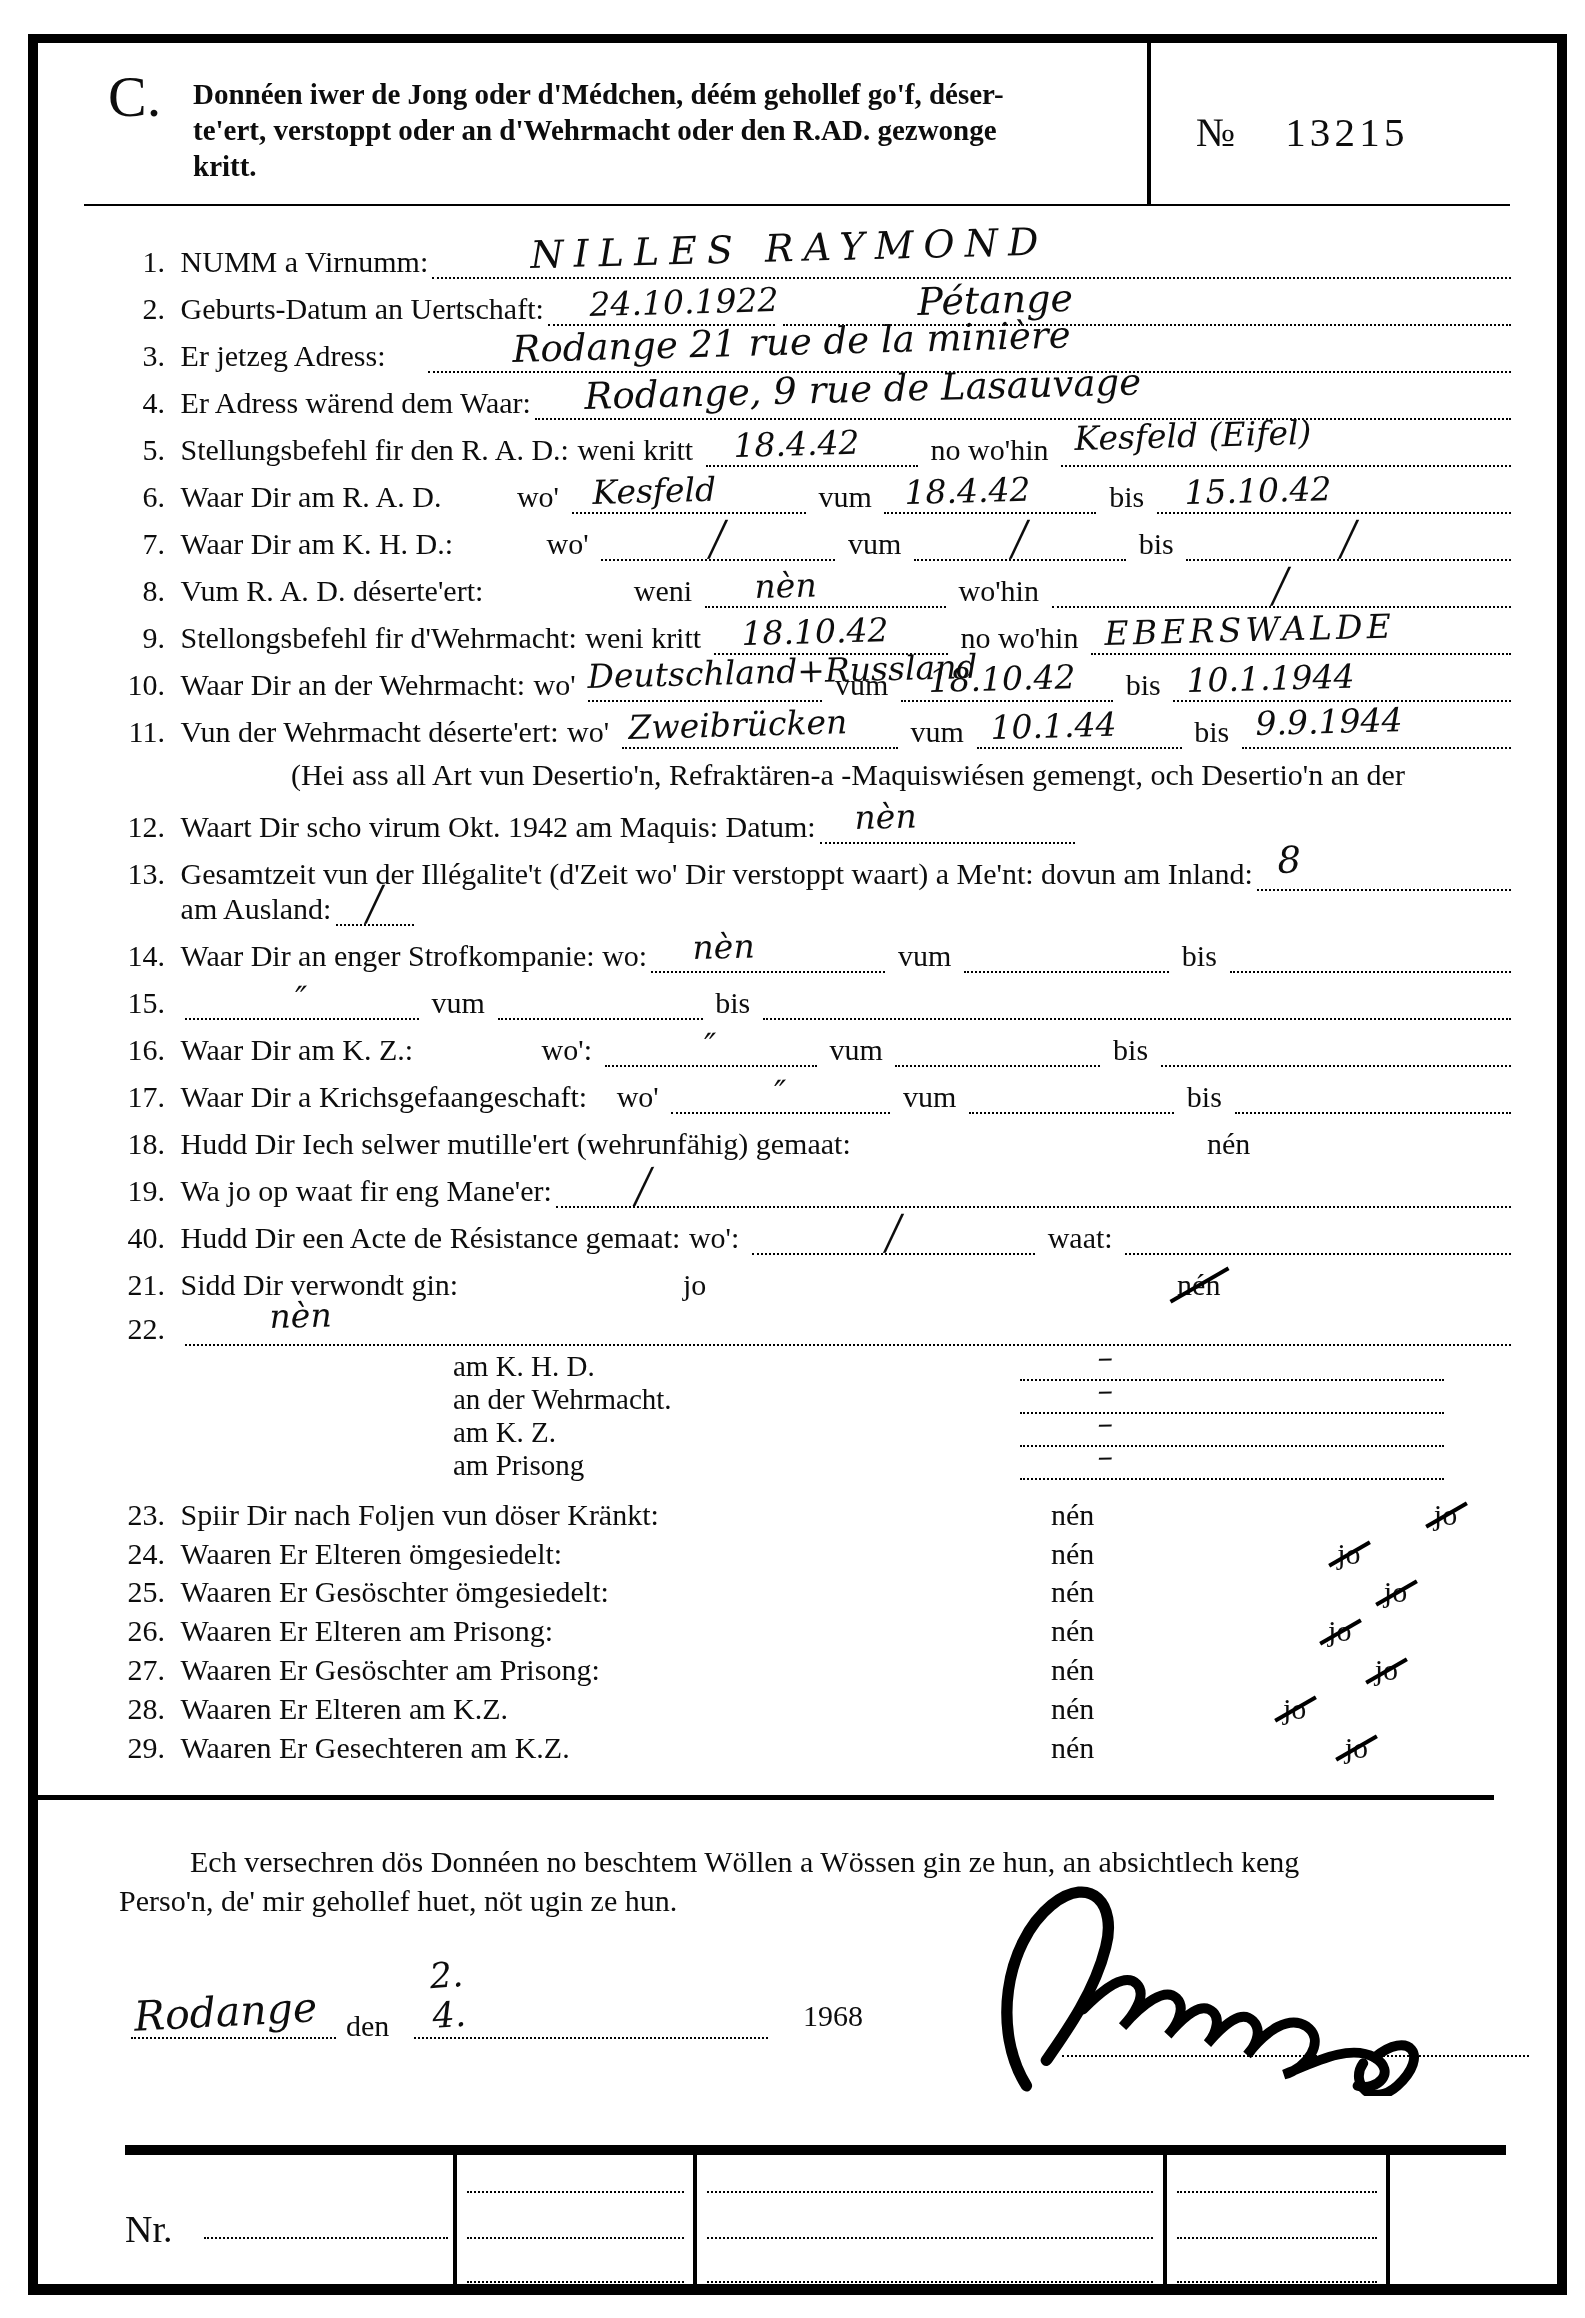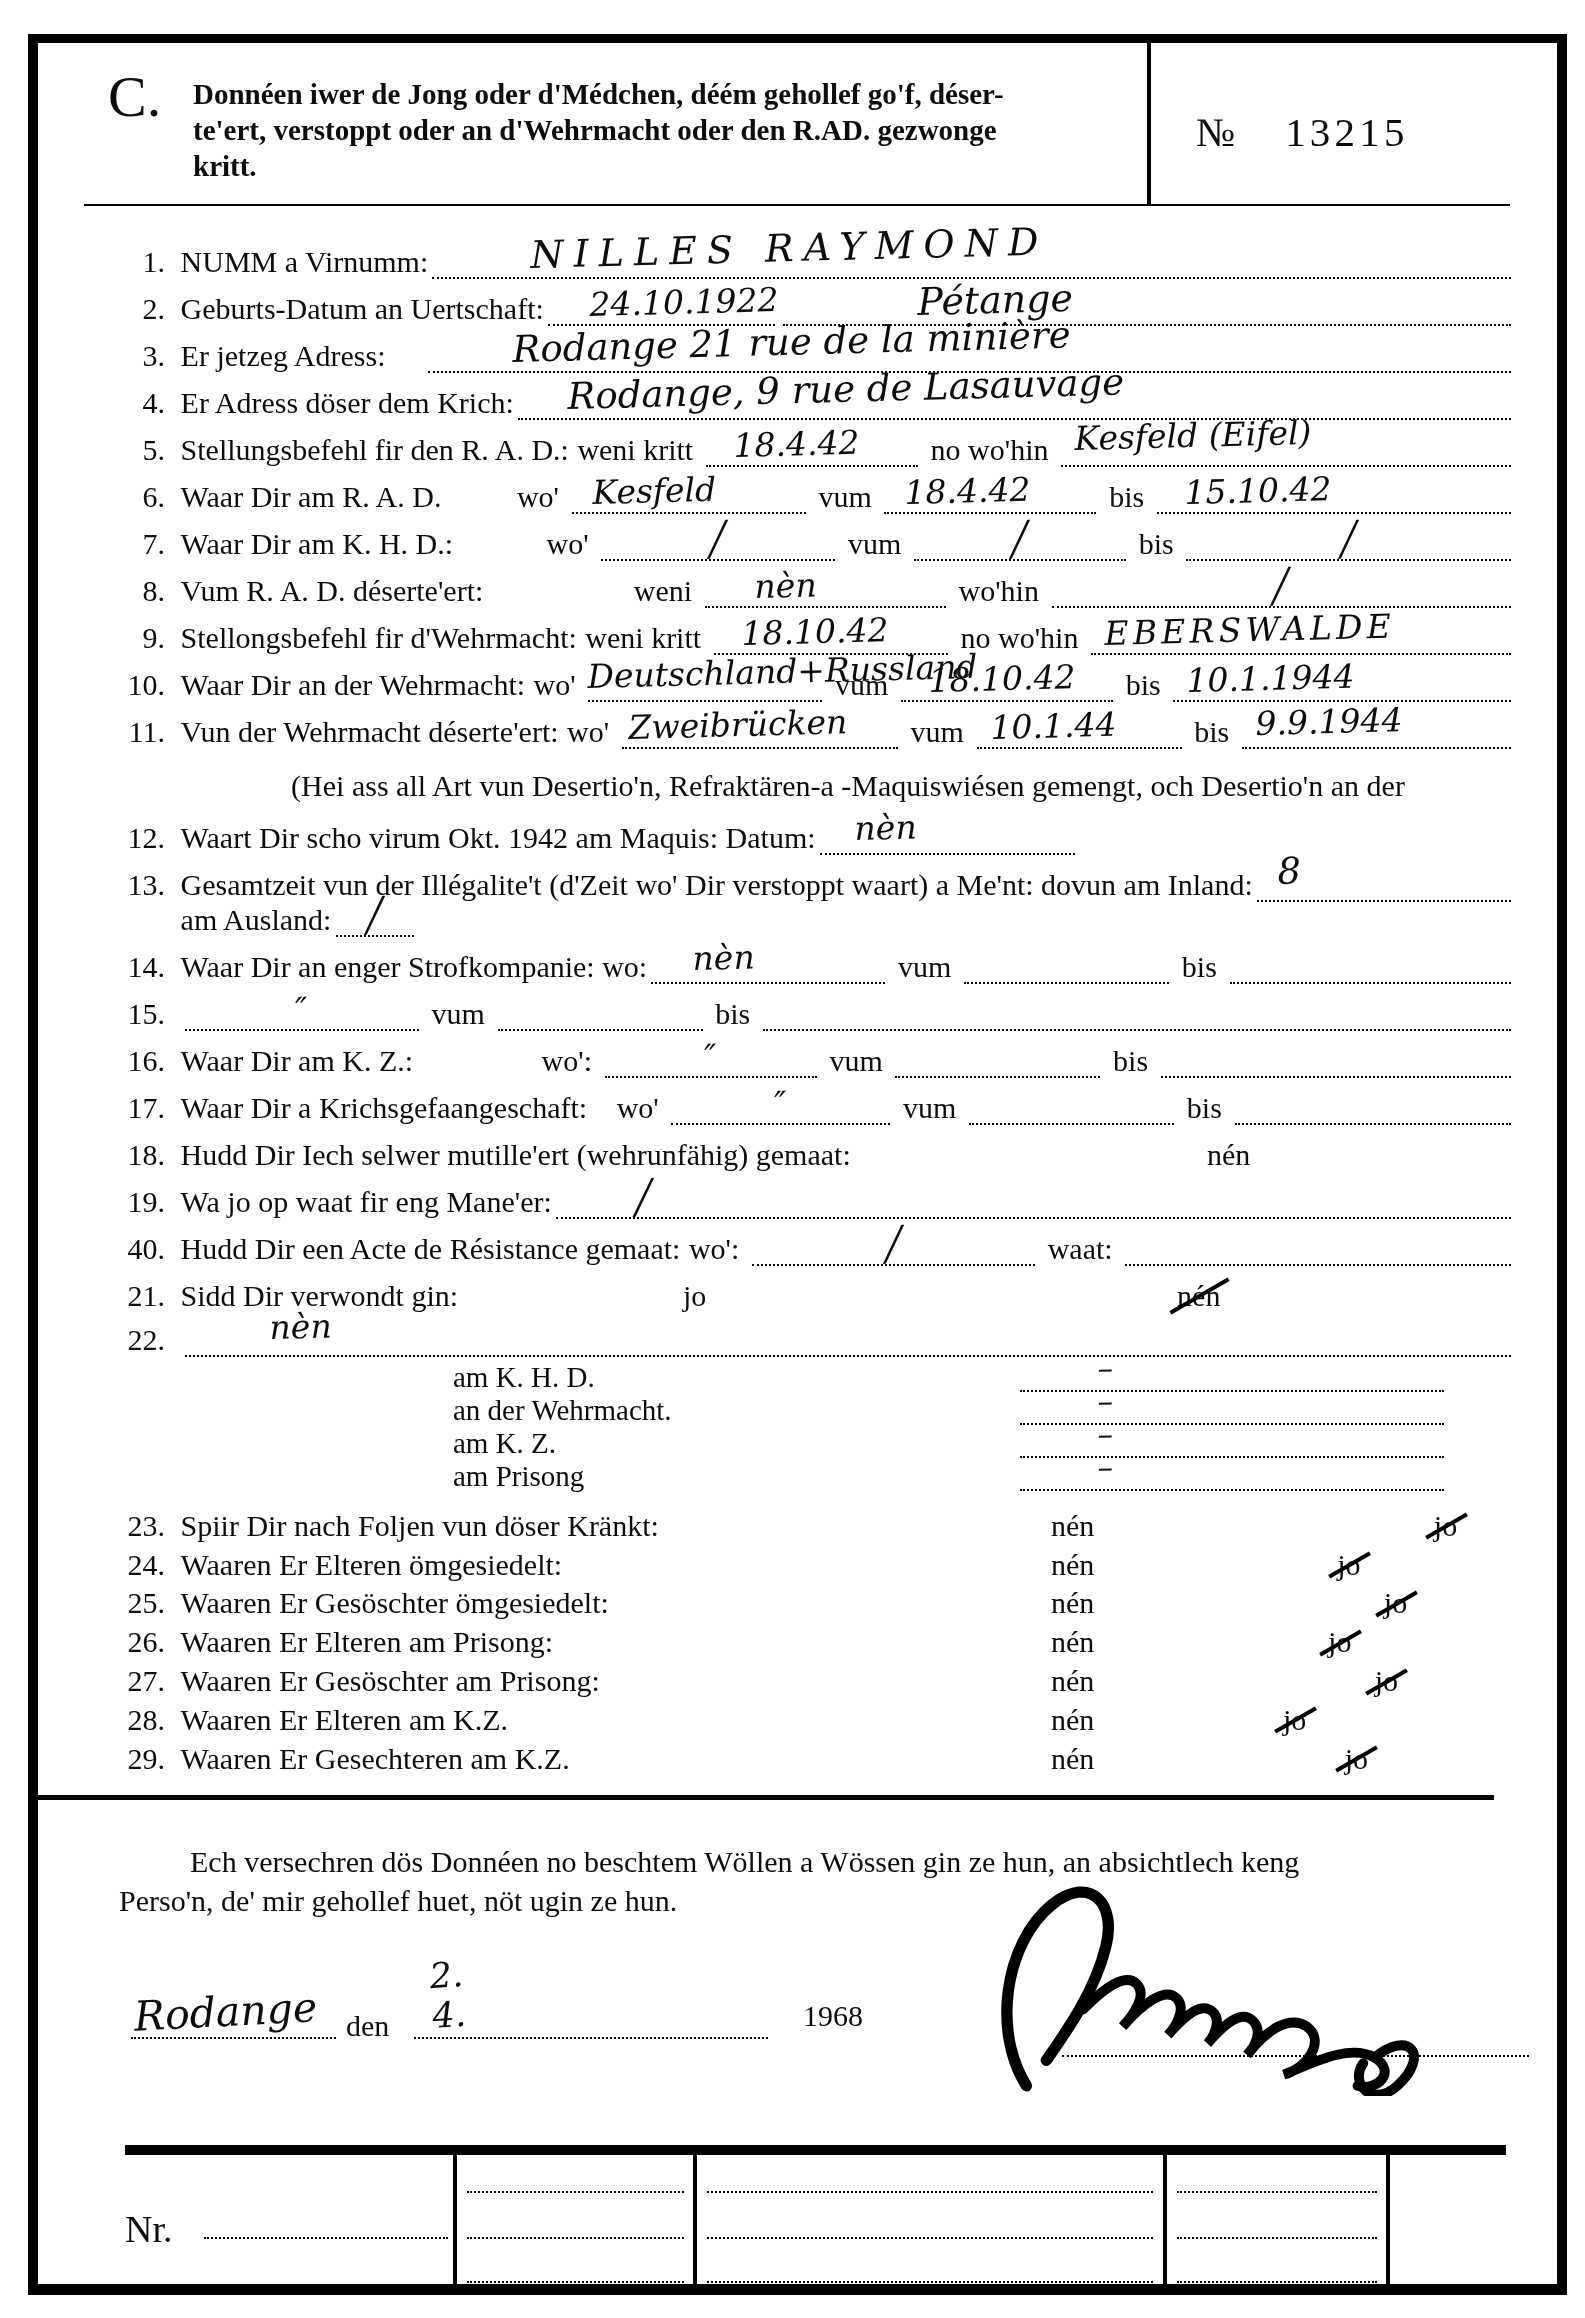--- a/index.html
+++ b/index.html
@@ -107,21 +107,21 @@
     <div class="row">
       <span class="num">3.</span>
       <span class="lbl">Er jetzeg Adress:</span>
       <span class="fld grow" style="margin-left:42px">
         <span class="hw" style="left:85px;font-size:37px">Rodange  21 rue de la minière</span>
       </span>
     </div>
 
     <div class="row">
       <span class="num">4.</span>
-      <span class="lbl">Er Adress döser dem Krich:</span>
+      <span class="lbl">Er Adress wärend dem Waar:</span>
       <span class="fld grow">
         <span class="hw" style="left:50px;font-size:37px">Rodange, 9 rue de  Lasauvage</span>
       </span>
     </div>
 
     <div class="row">
       <span class="num">5.</span>
       <span class="lbl">Stellungsbefehl fir den R. A. D.:</span>
       <span class="flabel">weni kritt</span>
       <span class="fld" style="width:212px">
@@ -203,21 +203,21 @@
       <span class="flabel">vum</span>
       <span class="fld" style="width:212px">
         <span class="hw" style="left:28px">18.10.42</span>
       </span>
       <span class="flabel">bis</span>
       <span class="fld grow">
         <span class="hw" style="left:14px">10.1.1944</span>
       </span>
     </div>
 
-    <div class="row" style="margin-bottom:18px">
+    <div class="row" style="margin-bottom:7px">
       <span class="num">11.</span>
       <span class="lbl">Vun der Wehrmacht déserte'ert:</span>
       <span class="flabel">wo'</span>
       <span class="fld" style="width:276px">
         <span class="hw" style="left:7px">Zweibrücken</span>
       </span>
       <span class="flabel">vum</span>
       <span class="fld" style="width:205px">
         <span class="hw" style="left:14px">10.1.44</span>
       </span>

